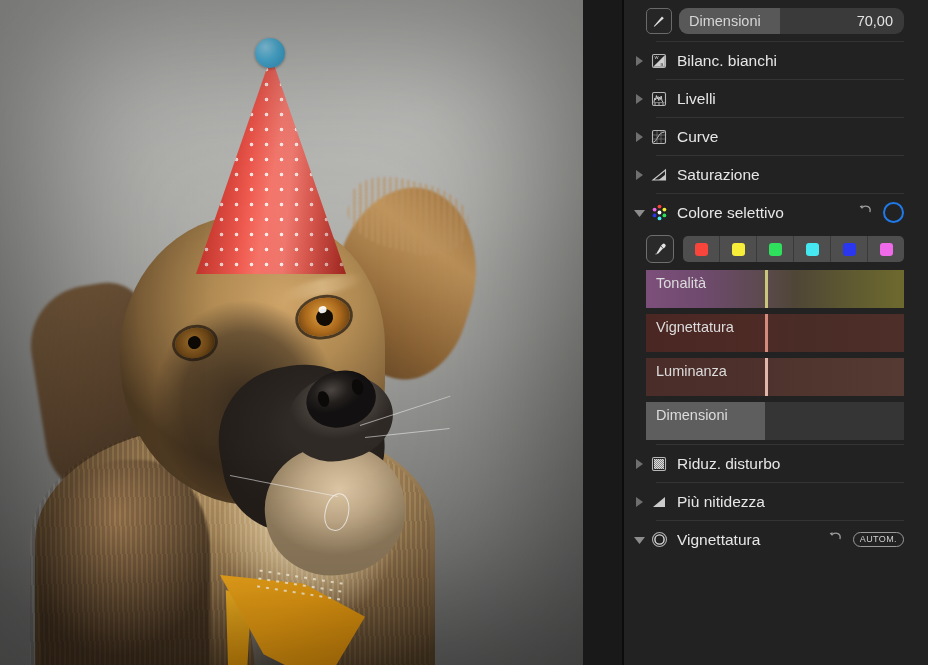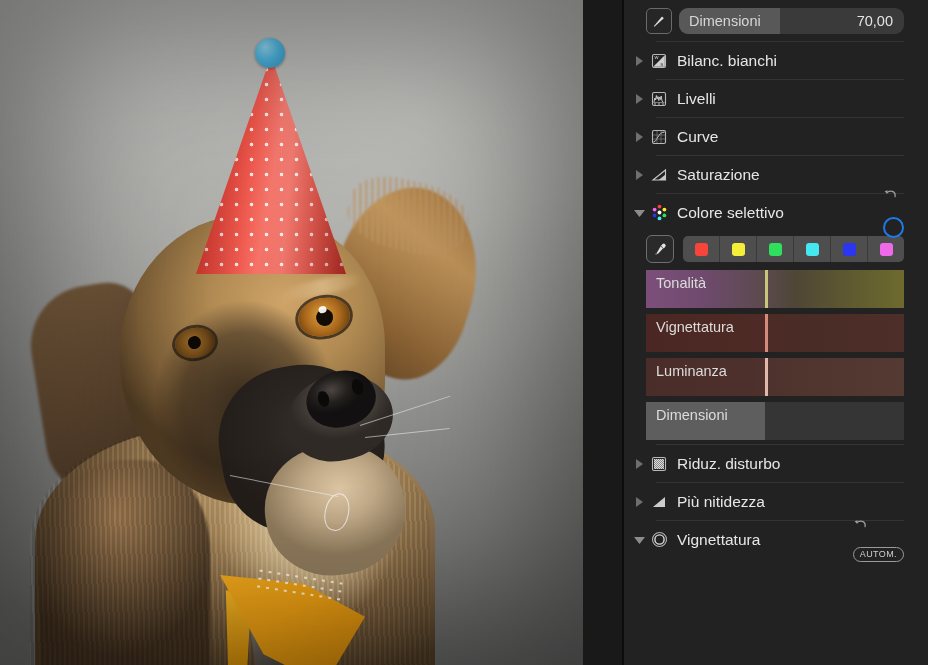--- a/index.html
+++ b/index.html
@@ -112,21 +112,21 @@
 
   .topbar{display:flex;align-items:center;gap:7px;padding:8px 24px 7px 22px;}
   .brushbtn{width:24px;height:24px;border:1px solid #6a6a6a;border-radius:5px;
       display:flex;align-items:center;justify-content:center;flex:0 0 24px;background:#262626;}
 
   .sec{display:flex;align-items:center;height:37px;padding:0 24px 0 8px;position:relative;}
   .sec .tri{width:14px;flex:0 0 14px;display:flex;align-items:center;justify-content:center;}
   .tri svg{display:block;}
   .sec .ico{width:22px;flex:0 0 22px;display:flex;align-items:center;justify-content:center;margin-left:2px;}
   .sec .name{font-size:15.5px;color:#e6e6e6;margin-left:7px;white-space:nowrap;}
-  .sec .right{margin-left:auto;display:flex;gap:10px;flex-direction:column;}
+  .sec .right{margin-left:auto;display:flex;align-items:center;gap:10px;}
   .sep{height:1px;background:#343434;margin:0 24px 0 32px;}
 
   .swatchrow{display:flex;align-items:center;gap:9px;padding:4px 24px 5px 22px;}
   .eyedrop{width:26px;height:26px;border:1px solid #6e6e6e;border-radius:6px;background:#2a2a2a;
       display:flex;align-items:center;justify-content:center;flex:0 0 26px;}
   .swatches{display:flex;flex:1;background:#4e4e4e;border-radius:5px;overflow:hidden;height:26px;}
   .sw{flex:1;display:flex;align-items:center;justify-content:center;border-right:1px solid #3a3a3a;}
   .sw:last-child{border-right:none;}
   .sw i{display:block;width:13px;height:13px;border-radius:3px;}
 

